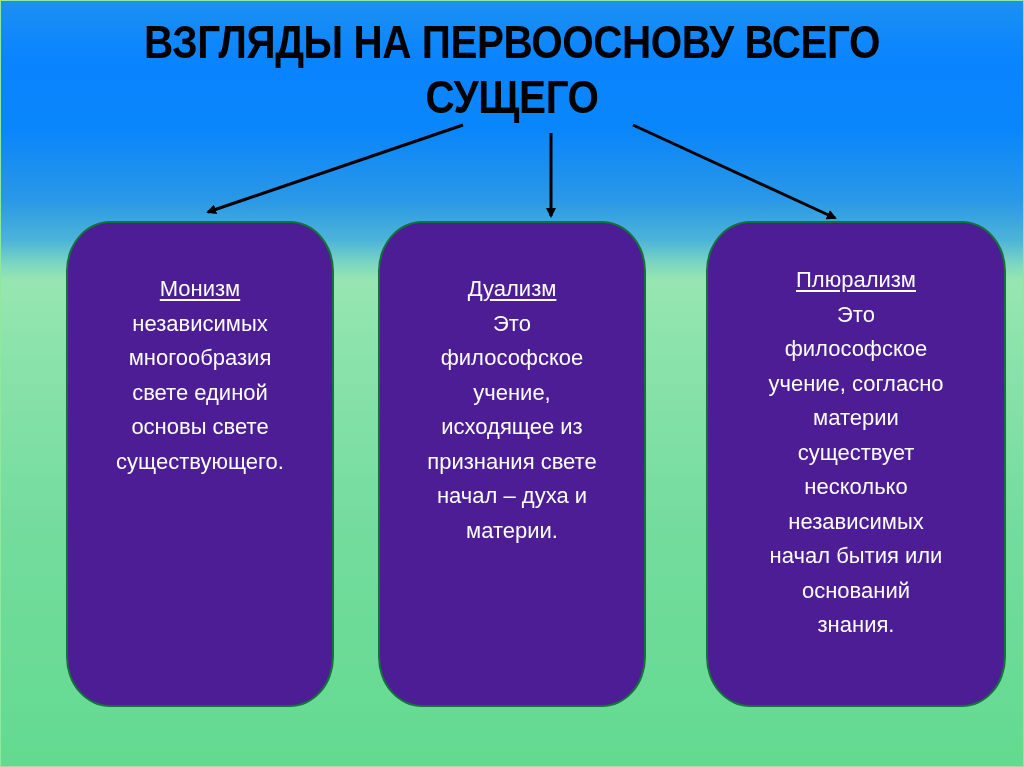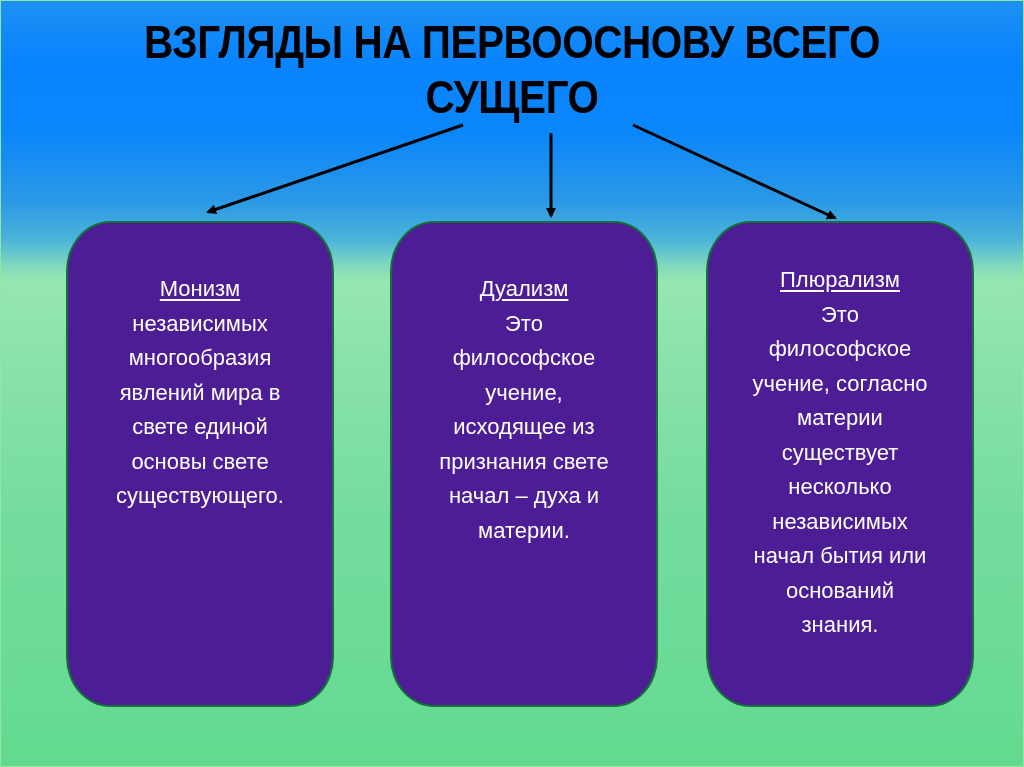--- a/index.html
+++ b/index.html
@@ -25,22 +25,22 @@
     .box {
       position: absolute; top: 221px; height: 486px;
       background: #4c1d95; border: 2px solid #17703b;
       border-radius: 44px / 50px;
       box-sizing: border-box; color: #fff; text-align: center;
       font-size: 22px; line-height: 34.5px;
     }
     .box .heading { text-decoration: underline; text-underline-offset: 3px; }
     .box .line { display: block; }
     #box-monism { left: 66px; width: 268px; padding-top: 49px; }
-    #box-dualism { left: 390px; width: 268px; padding-top: 49px; }
-    #box-pluralism { left: 706px; width: 268px; padding-top: 40px; }
+    #box-dualism { left: 378px; width: 268px; padding-top: 49px; }
+    #box-pluralism { left: 706px; width: 300px; padding-top: 40px; }
   </style>
 </head>
 <body>
 
 <div class="frame"></div>
 
 <div class="title">
   <span>ВЗГЛЯДЫ НА ПЕРВООСНОВУ ВСЕГО</span>
   <span>СУЩЕГО</span>
 </div>
@@ -53,21 +53,20 @@
   </defs>
   <line x1="463" y1="125" x2="208" y2="212" stroke="#000" stroke-width="3" marker-end="url(#ah)"></line>
   <line x1="551" y1="133" x2="551" y2="216" stroke="#000" stroke-width="3" marker-end="url(#ah)"></line>
   <line x1="633" y1="125" x2="835" y2="218" stroke="#000" stroke-width="3" marker-end="url(#ah)"></line>
 </svg>
 
 <div class="box" id="box-monism">
   <span class="line heading">Монизм</span>
   <span class="line">независимых</span>
   <span class="line">многообразия</span>
-  <span class="line">явлений мира в</span>
   <span class="line">свете единой</span>
   <span class="line">основы свете</span>
   <span class="line">существующего.</span>
 </div>
 
 <div class="box" id="box-dualism">
   <span class="line heading">Дуализм</span>
   <span class="line">Это</span>
   <span class="line">философское</span>
   <span class="line">учение,</span>

